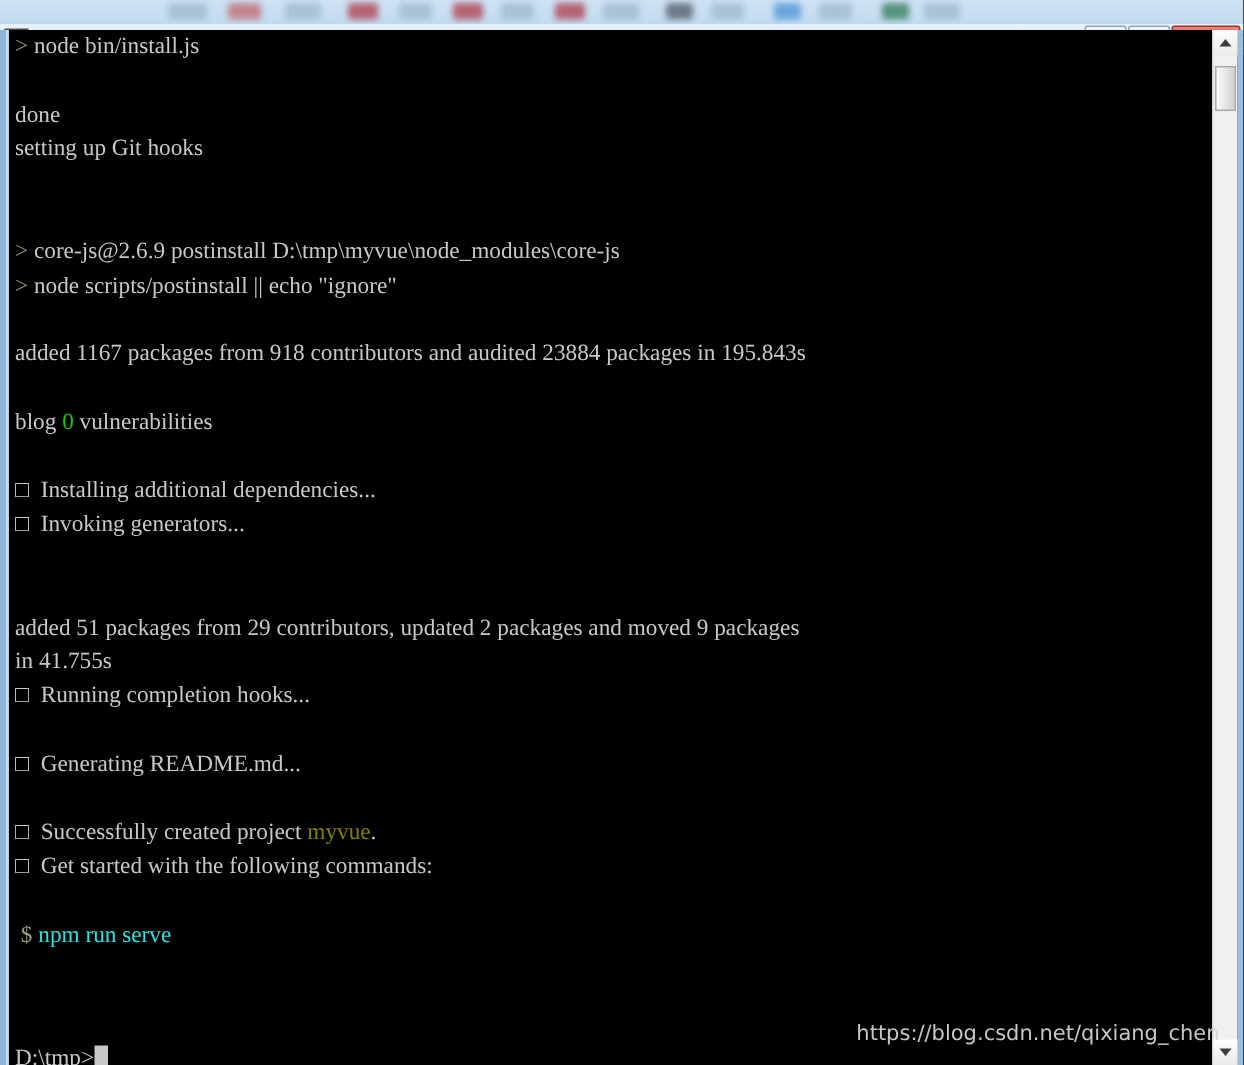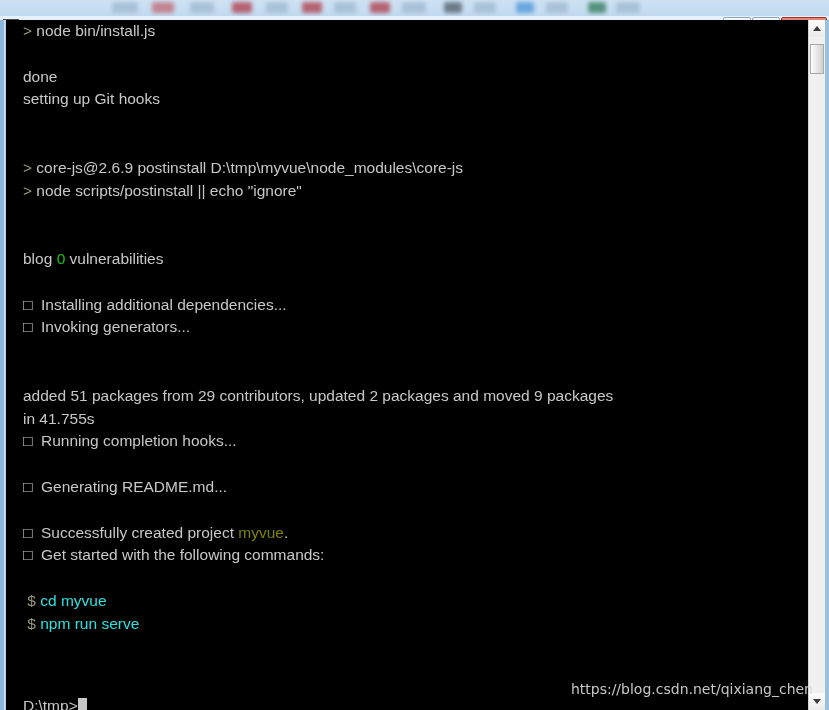--- a/index.html
+++ b/index.html
@@ -162,28 +162,27 @@
   .textarea {
     position: absolute;
     left: 6px;
     top: 0;
     width: 800px;
     height: 690px;
     overflow: hidden;
   }
 
   .line {
-    font-family: Liberation Sans, sans-serif;
+    font-family: Liberation Serif, serif;
     font-size: 15.5px;
     line-height: 22.8px;
     height: 22.8px;
     color: #c8c8c8;
     white-space: pre;
     letter-spacing: 0px;
-    margin-left: 13px;
   }
   .line.blank { color: transparent; }
 
   .c-dim    { color: #9a9a7a; }
   .c-grey   { color: #c8c8c8; }
   .c-green  { color: #16c60c; }
   .c-yellow { color: #808000; }
   .c-cyan   { color: #2ee0e0; }
   .tofu     { color: #c8c8c8; }
 
@@ -289,37 +288,37 @@
       <div class="textarea" id="textarea">
           <div class="line"><span class="c-dim">&gt; </span><span class="c-grey">node bin/install.js</span></div>
           <div class="line blank">&nbsp;</div>
           <div class="line"><span class="c-grey">done</span></div>
           <div class="line"><span class="c-grey">setting up Git hooks</span></div>
           <div class="line blank">&nbsp;</div>
           <div class="line blank">&nbsp;</div>
           <div class="line"><span class="c-dim">&gt; </span><span class="c-grey">core-js@2.6.9 postinstall D:\tmp\myvue\node_modules\core-js</span></div>
           <div class="line"><span class="c-dim">&gt; </span><span class="c-grey">node scripts/postinstall || echo "ignore"</span></div>
           <div class="line blank">&nbsp;</div>
+          <div class="line"><span class="c-grey">added 1167 packages from 918 contributors and audited 23884 packages in 195.843s</span></div>
           <div class="line blank">&nbsp;</div>
           <div class="line"><span class="c-grey">blog </span><span class="c-green">0</span><span class="c-grey"> vulnerabilities</span></div>
           <div class="line blank">&nbsp;</div>
           <div class="line"><span class="tofu">□</span><span class="c-grey">  Installing additional dependencies...</span></div>
           <div class="line"><span class="tofu">□</span><span class="c-grey">  Invoking generators...</span></div>
           <div class="line blank">&nbsp;</div>
           <div class="line blank">&nbsp;</div>
           <div class="line"><span class="c-grey">added 51 packages from 29 contributors, updated 2 packages and moved 9 packages</span></div>
           <div class="line"><span class="c-grey">in 41.755s</span></div>
           <div class="line"><span class="tofu">□</span><span class="c-grey">  Running completion hooks...</span></div>
           <div class="line blank">&nbsp;</div>
           <div class="line"><span class="tofu">□</span><span class="c-grey">  Generating README.md...</span></div>
           <div class="line blank">&nbsp;</div>
           <div class="line"><span class="tofu">□</span><span class="c-grey">  Successfully created project </span><span class="c-yellow">myvue</span><span class="c-grey">.</span></div>
           <div class="line"><span class="tofu">□</span><span class="c-grey">  Get started with the following commands:</span></div>
           <div class="line blank">&nbsp;</div>
-          <div class="line"><span class="c-dim"> $ </span><span class="c-cyan">cd myvue</span></div>
           <div class="line"><span class="c-dim"> $ </span><span class="c-cyan">npm run serve</span></div>
           <div class="line blank">&nbsp;</div>
           <div class="line blank">&nbsp;</div>
           <div class="line blank">&nbsp;</div>
           <div class="line" style="position: absolute; left: 0px; top: 675px;"><span class="c-grey">D:\tmp&gt;</span><span class="cursor"></span></div>
         </div>
     </div>
 
     <div class="scrollbar">
       <div class="sb-arrow up">

